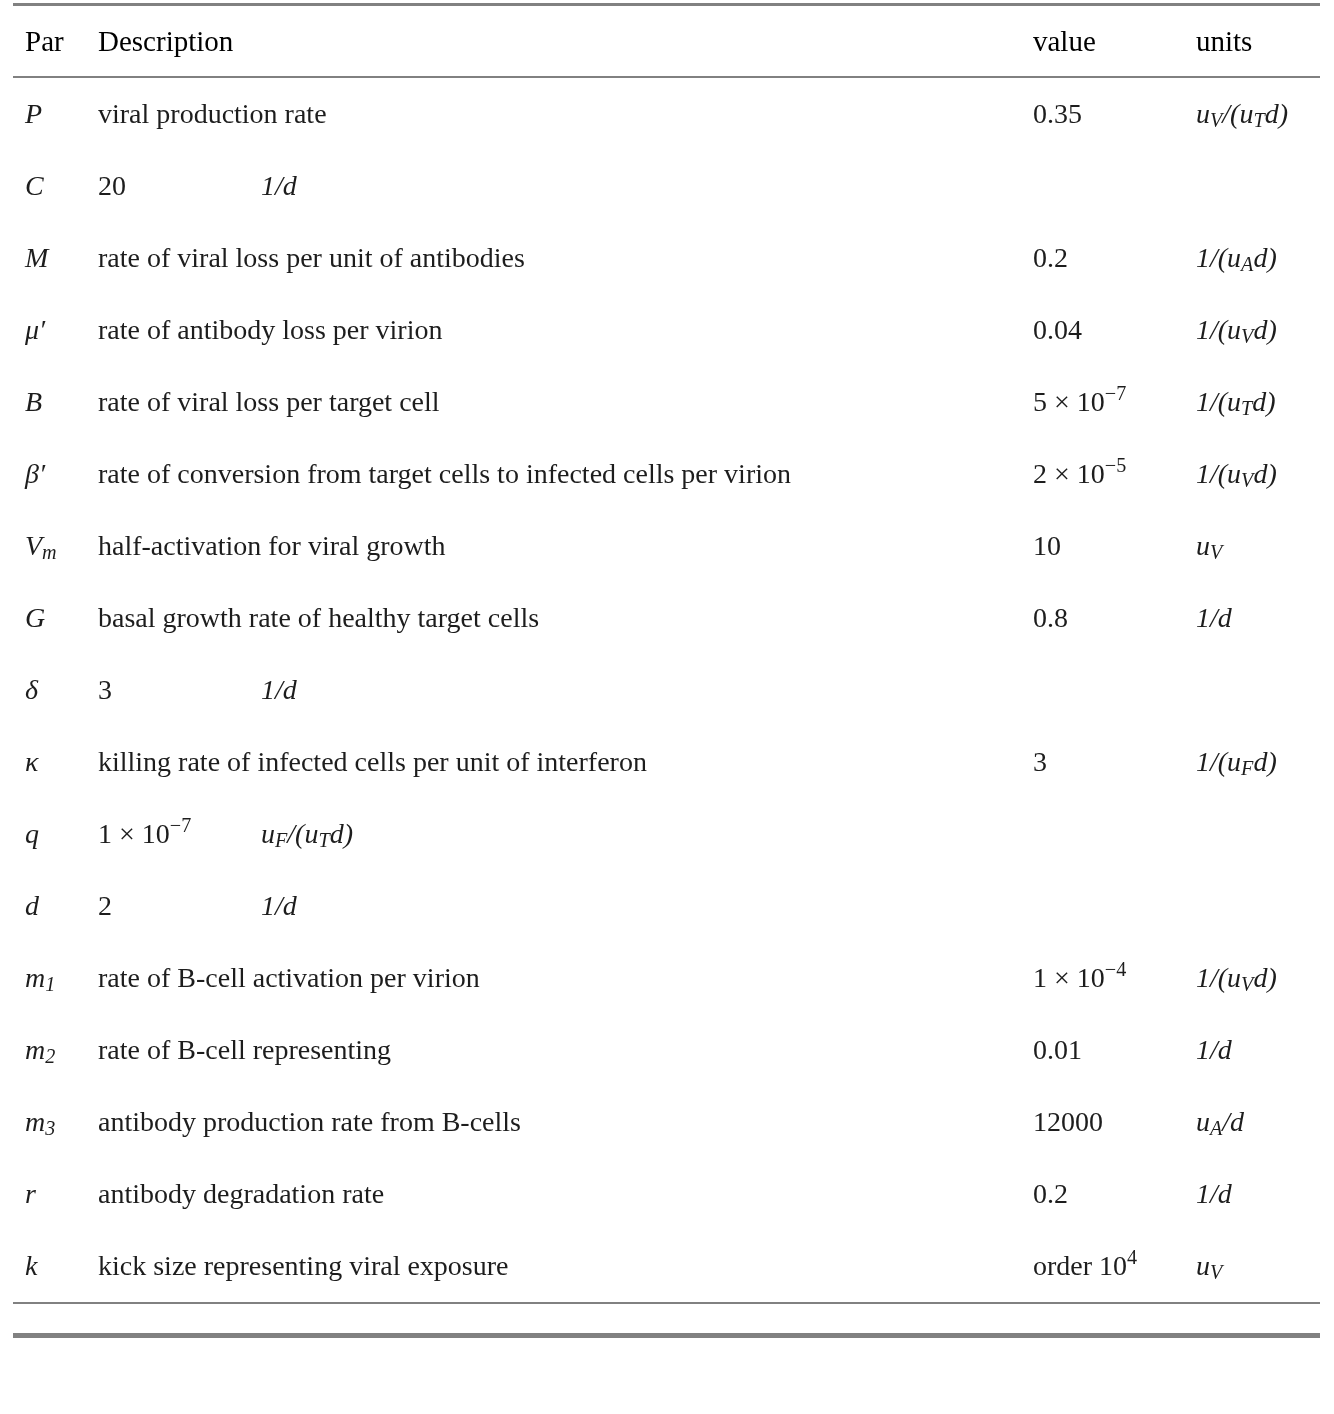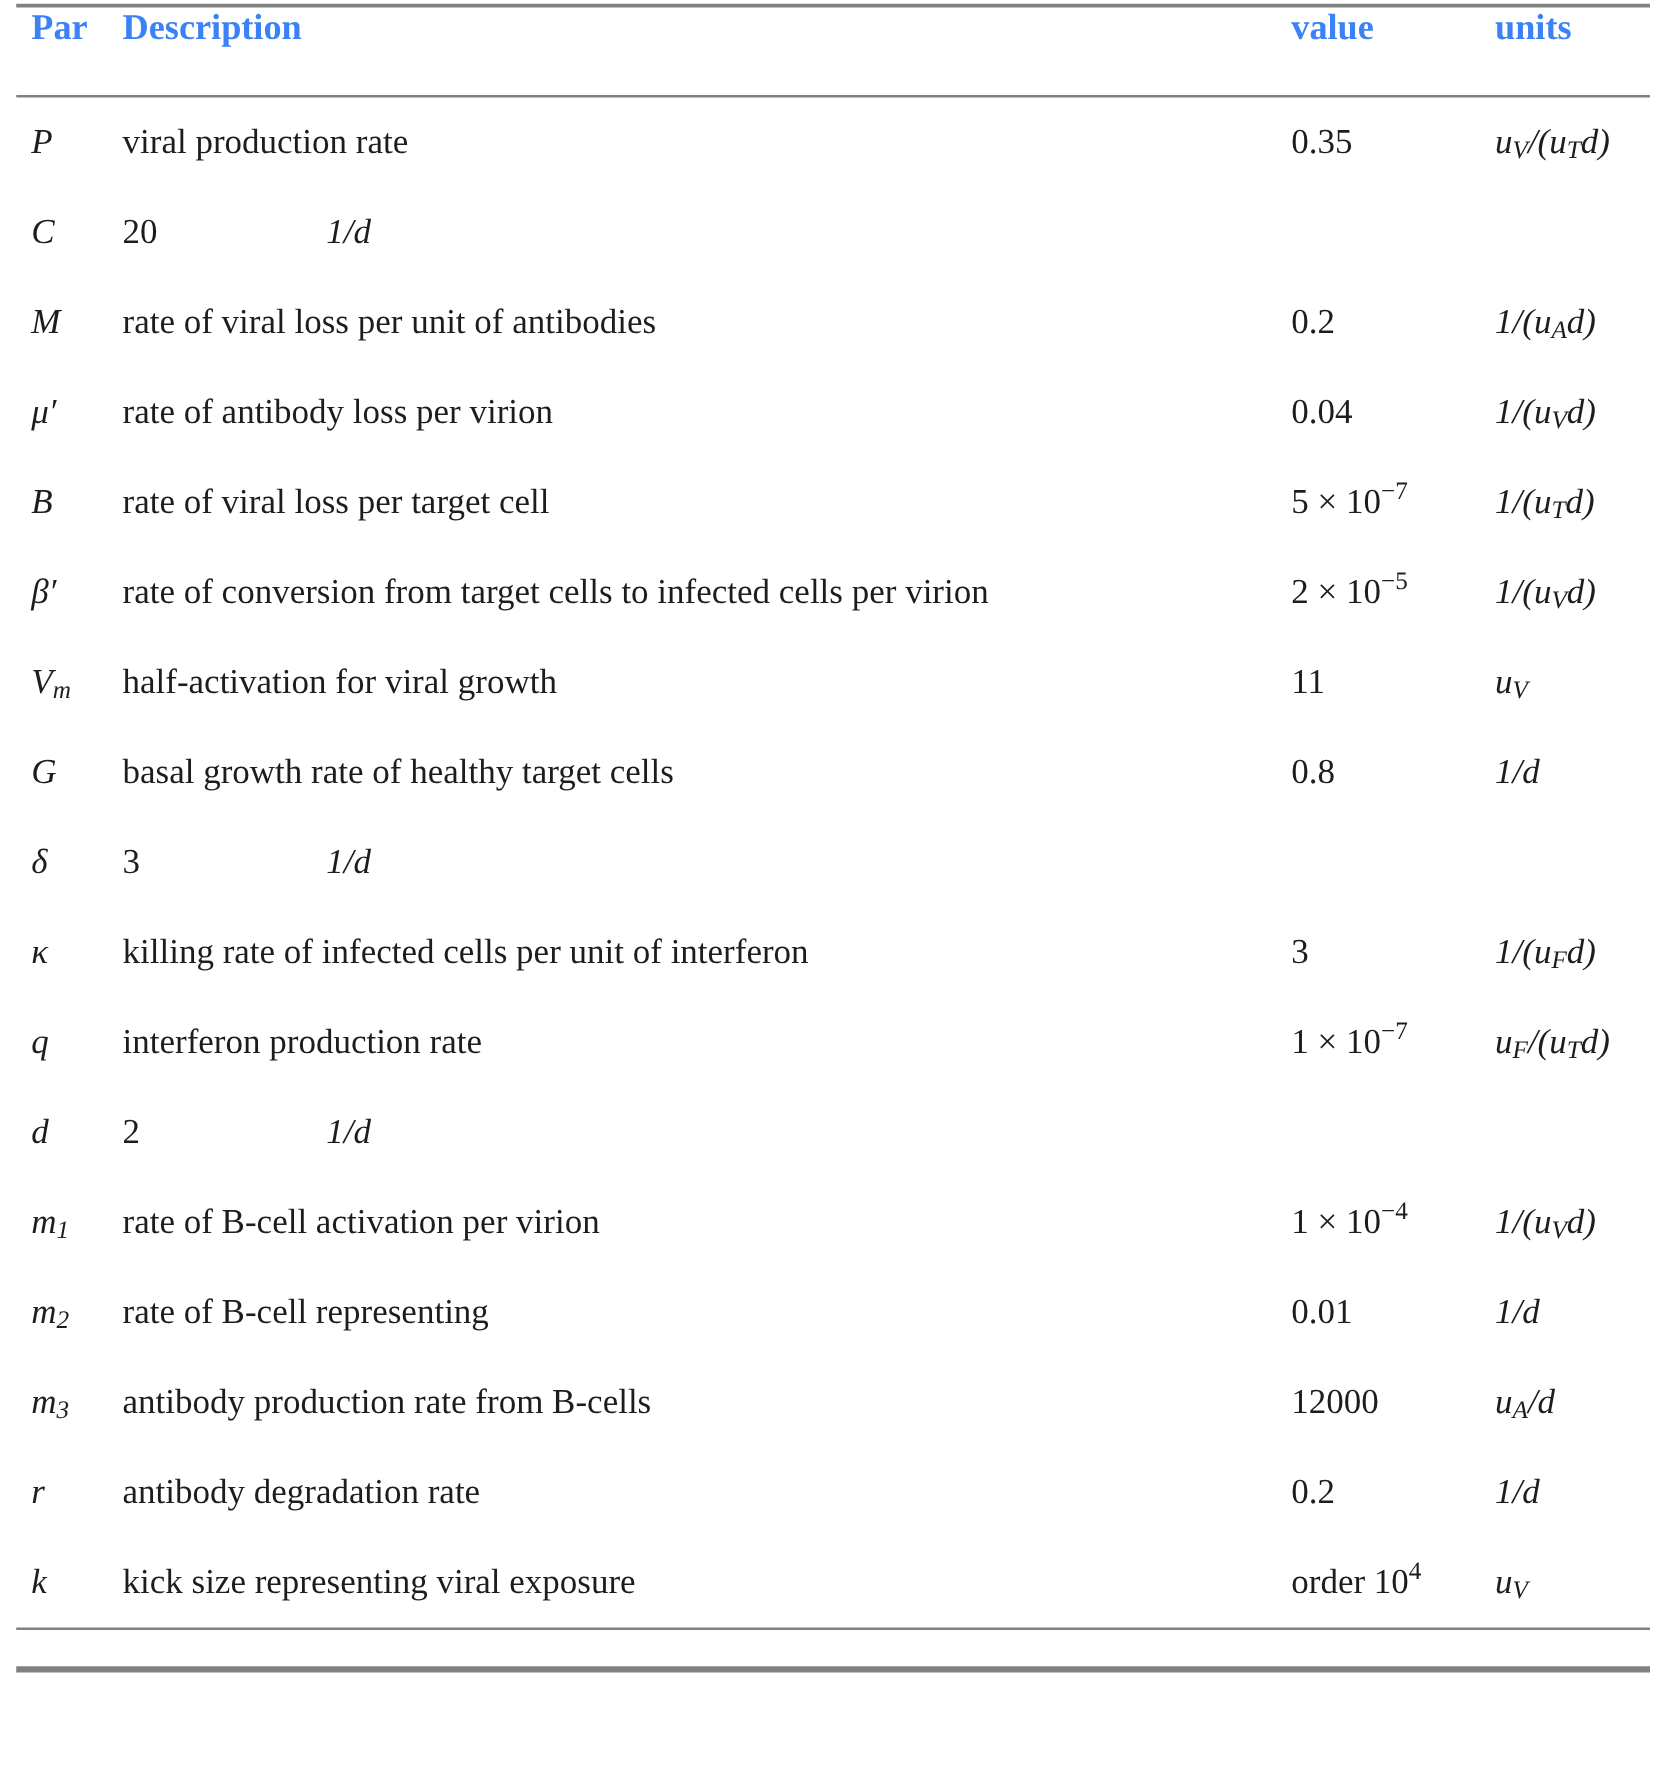--- a/index.html
+++ b/index.html
@@ -24,25 +24,25 @@
     width:1307px;
     background:var(--rule);
   }
   .rule-top{margin-top:3px;height:3px;}
   .rule-header{height:2px;}
   .rule-footer-thin{height:2px;}
   .rule-footer-thick{margin-top:29px;height:5px;}
   .header-row{
     height:70px;
     display:flex;
-    align-items:flex-start;
+    align-items:center;
     padding-left:25px;
-    font-weight:bold;
+    font-weight:normal;
     font-size:29px;
-    color:#3b82f6;
+    color:#000000;
   }
   .row{
     height:72px;
     display:flex;
     align-items:center;
     padding-left:25px;
     font-size:28px;
   }
   .cell{display:block;white-space:nowrap;}
   .cell.par{width:73px;}
@@ -115,21 +115,21 @@
   <div class="row">
     <div class="cell par math">β′</div>
     <div class="cell desc">rate of conversion from target cells to infected cells per virion</div>
     <div class="cell value">2 × 10<sup>−5</sup></div>
     <div class="cell units math">1/(u<sub>V</sub>d)</div>
   </div>
 
   <div class="row">
     <div class="cell par math">V<sub>m</sub></div>
     <div class="cell desc">half-activation for viral growth</div>
-    <div class="cell value">11</div>
+    <div class="cell value">10</div>
     <div class="cell units math">u<sub>V</sub></div>
   </div>
 
   <div class="row">
     <div class="cell par math">G</div>
     <div class="cell desc">basal growth rate of healthy target cells</div>
     <div class="cell value">0.8</div>
     <div class="cell units math">1/d</div>
   </div>
 
@@ -142,21 +142,20 @@
 
   <div class="row">
     <div class="cell par math">κ</div>
     <div class="cell desc">killing rate of infected cells per unit of interferon</div>
     <div class="cell value">3</div>
     <div class="cell units math">1/(u<sub>F</sub>d)</div>
   </div>
 
   <div class="row">
     <div class="cell par math">q</div>
-    <div class="cell desc">interferon production rate</div>
     <div class="cell value">1 × 10<sup>−7</sup></div>
     <div class="cell units math">u<sub>F</sub>/(u<sub>T</sub>d)</div>
   </div>
 
   <div class="row">
     <div class="cell par math">d</div>
     <div class="cell value">2</div>
     <div class="cell units math">1/d</div>
   </div>
 

